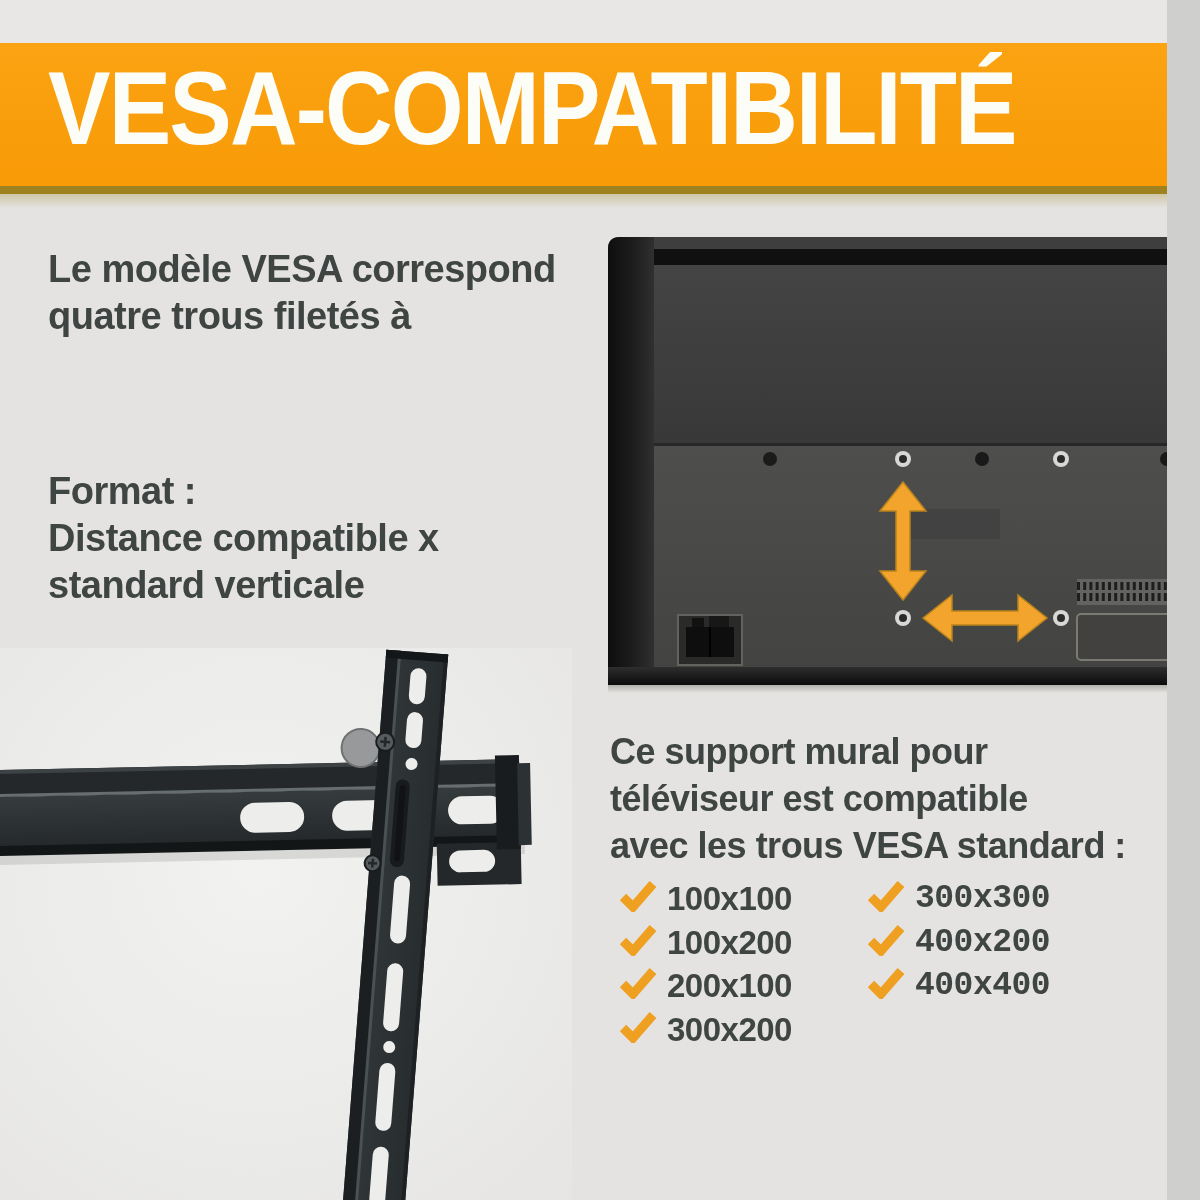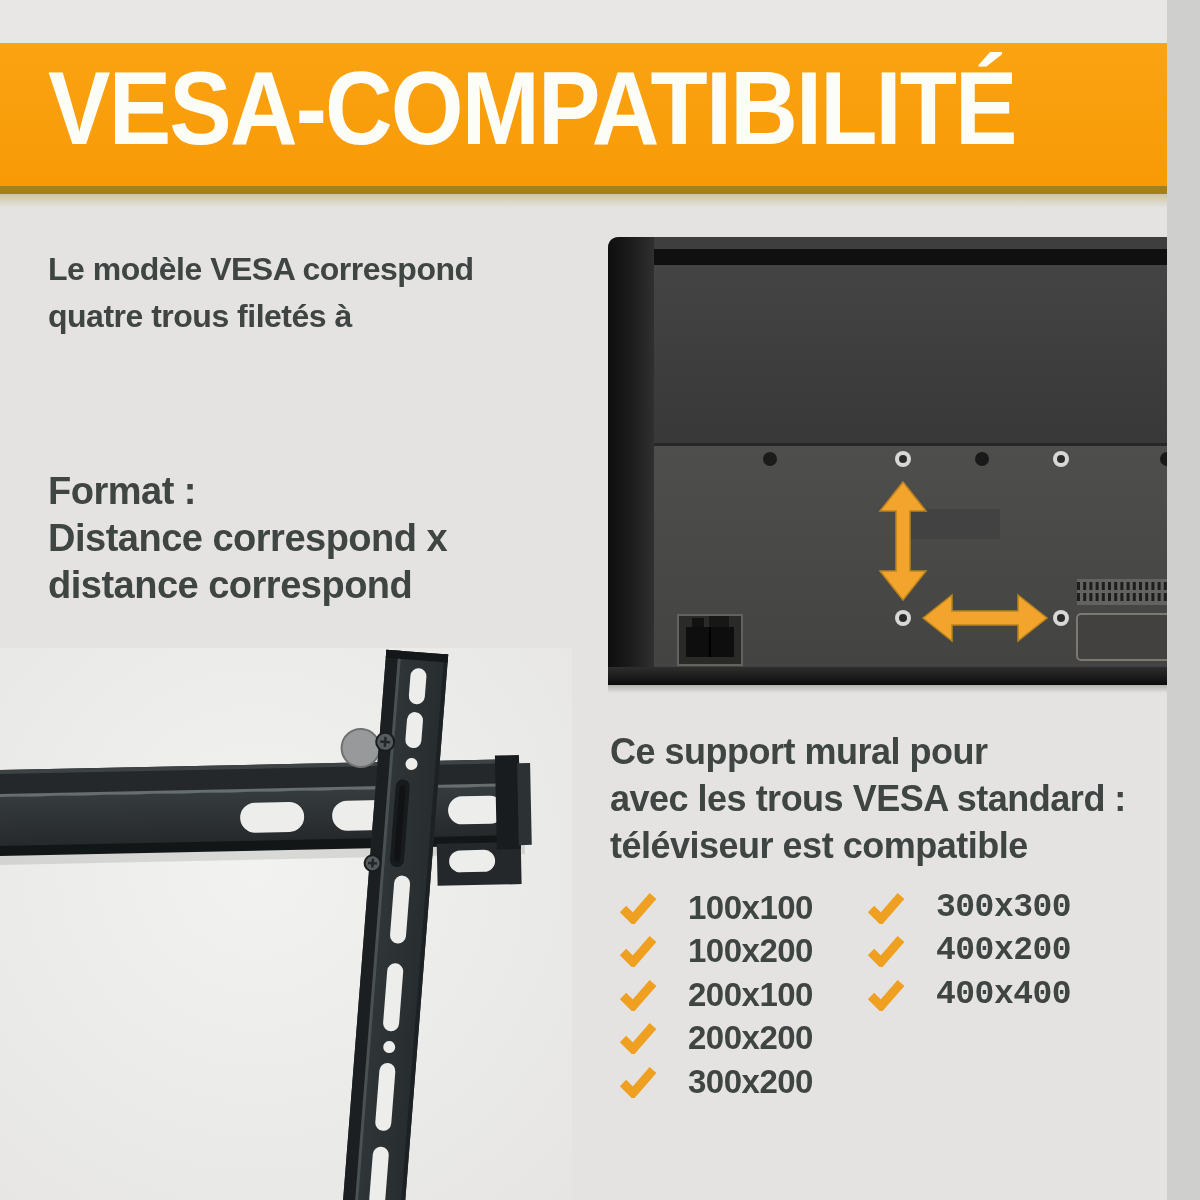--- a/index.html
+++ b/index.html
@@ -8,31 +8,31 @@
   .top-strip{position:absolute;left:0;top:0;width:1200px;height:43px;background:#e8e7e5;}
   .banner{position:absolute;left:0;top:43px;width:1200px;height:143px;
           background:linear-gradient(#fba312,#f89a06);
           border-bottom:8px solid #9f8220;}
   .banner-halo{position:absolute;left:0;top:194px;width:1200px;height:14px;
           background:linear-gradient(rgba(159,130,32,.30),rgba(159,130,32,0));}
   .banner-title{position:absolute;left:48px;top:56px;color:#fdfdf8;
           font-size:104px;line-height:104px;letter-spacing:-2px;white-space:nowrap;
           transform:scaleX(0.9);transform-origin:left center;}
   .txt{position:absolute;color:#3f4542;letter-spacing:-0.5px;}
-  .intro{left:48px;top:246px;font-size:32px;line-height:47px;}
+  .intro{left:48px;top:246px;font-size:38px;line-height:47px;}
   .format{left:48px;top:468px;font-size:38px;line-height:47px;}
   .compat{left:610px;top:728px;font-size:36px;line-height:47px;}
   .line{display:block;white-space:nowrap;}
   .tv-fig{position:absolute;left:608px;top:237px;width:592px;height:456px;}
   .bracket-fig{position:absolute;left:0;top:648px;width:572px;height:552px;
           background:radial-gradient(circle at 45% 40%, #f2f2f0 0%, #ebebe9 55%, #e6e5e3 100%);}
   .vesa-col{position:absolute;top:880px;}
   .vesa-col.c1{left:618px;}
   .vesa-col.c2{left:866px;font-family:Liberation Mono, monospace;}
-  .vesa-row{height:43.5px;display:flex;align-items:flex-end;gap:21px;}
+  .vesa-row{height:43.5px;display:flex;align-items:flex-start;}
   .check{width:40px;height:32px;flex:0 0 40px;margin-right:9px;}
   .vesa-label{font-size:33px;color:#3f4542;letter-spacing:-0.5px;line-height:33px;padding-top:2px;}
 </style>
 </head>
 <body>
 
 <div class="page">
 
   <div class="top-strip"></div>
 
@@ -40,22 +40,22 @@
   <div class="banner-halo"></div>
   <div class="banner-title">VESA-COMPATIBILITÉ</div>
 
   <div class="txt intro">
     <span class="line">Le modèle VESA correspond</span>
     <span class="line">quatre trous filetés à</span>
   </div>
 
   <div class="txt format">
     <span class="line">Format :</span>
-    <span class="line">Distance correspond x</span>
-    <span class="line">distance correspond</span>
+    <span class="line">Distance compatible x</span>
+    <span class="line">standard verticale</span>
   </div>
 
   <svg class="tv-fig" viewBox="0 0 592 456">
     <defs>
       <linearGradient id="gUp" x1="0" y1="0" x2="0" y2="1">
         <stop offset="0" stop-color="#444444"></stop>
           <stop offset="1" stop-color="#383838"></stop>
       </linearGradient>
       <linearGradient id="gLow" x1="0" y1="0" x2="0" y2="1">
         <stop offset="0" stop-color="#4e4e4c"></stop>
@@ -119,48 +119,42 @@
       <rect x="70" y="378" width="64" height="50" fill="#2a2a28" stroke="#62625f" stroke-width="2"></rect>
       <rect x="78" y="390" width="48" height="30" fill="#0e0e0e"></rect>
       <rect x="84" y="381" width="12" height="9" fill="#121212"></rect>
       <rect x="101" y="379" width="20" height="11" fill="#171717"></rect>
       <line x1="102" y1="390" x2="102" y2="420" stroke="#000000" stroke-width="2"></line>
     </g>
   </svg>
 
   <div class="txt compat">
     <span class="line">Ce support mural pour</span>
+    <span class="line">téléviseur est compatible</span>
     <span class="line">avec les trous VESA standard :</span>
-    <span class="line">téléviseur est compatible</span>
   </div>
 
   <div class="vesa-col c1">
     <div class="vesa-row">
       <svg class="check" viewBox="0 0 36 32">
           <polyline points="3,17 13,27 33,4" fill="none" stroke="#efa021" stroke-width="9"></polyline>
         </svg>
       <span class="vesa-label">100x100</span>
     </div>
     <div class="vesa-row">
       <svg class="check" viewBox="0 0 36 32">
           <polyline points="3,17 13,27 33,4" fill="none" stroke="#efa021" stroke-width="9"></polyline>
         </svg>
       <span class="vesa-label">100x200</span>
     </div>
     <div class="vesa-row">
       <svg class="check" viewBox="0 0 36 32">
           <polyline points="3,17 13,27 33,4" fill="none" stroke="#efa021" stroke-width="9"></polyline>
         </svg>
       <span class="vesa-label">200x100</span>
-    </div>
-    <div class="vesa-row">
-      <svg class="check" viewBox="0 0 36 32">
-          <polyline points="3,17 13,27 33,4" fill="none" stroke="#efa021" stroke-width="9"></polyline>
-        </svg>
-      <span class="vesa-label">200x200</span>
     </div>
     <div class="vesa-row">
       <svg class="check" viewBox="0 0 36 32">
           <polyline points="3,17 13,27 33,4" fill="none" stroke="#efa021" stroke-width="9"></polyline>
         </svg>
       <span class="vesa-label">300x200</span>
     </div>
   </div>
 
   <div class="vesa-col c2">

